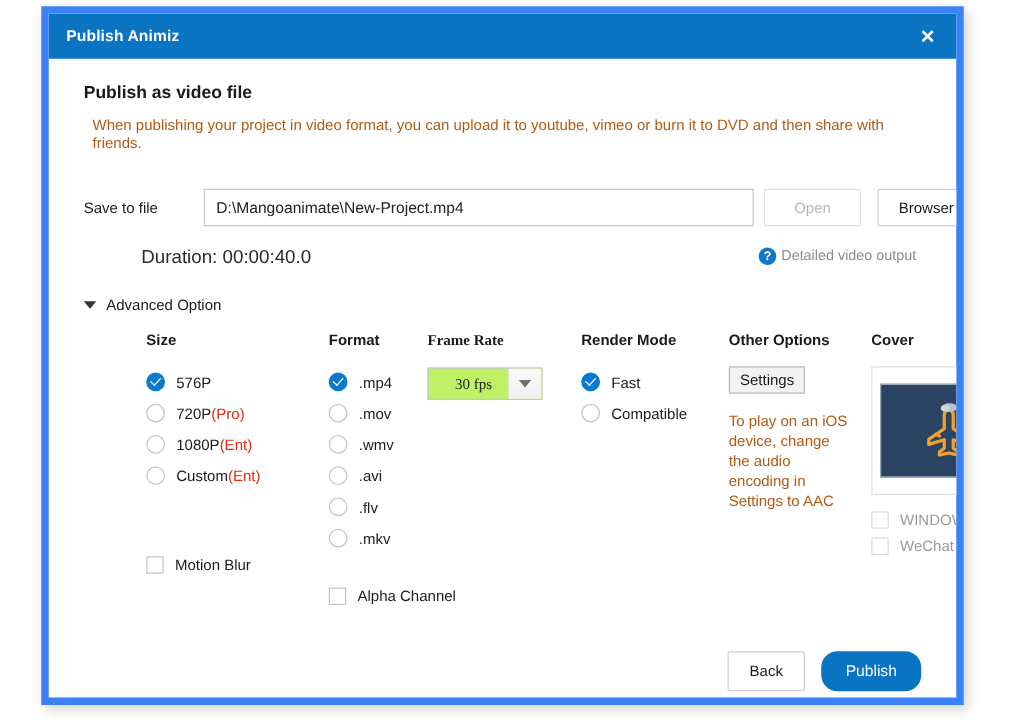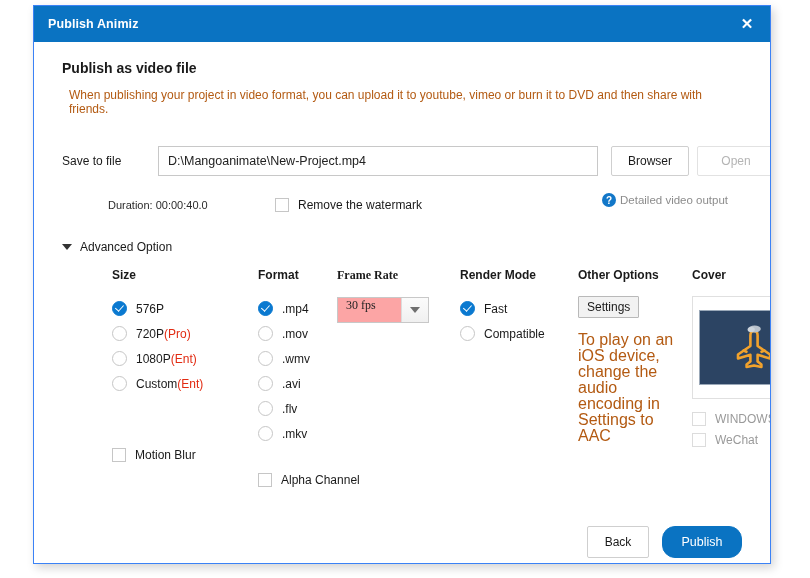--- a/index.html
+++ b/index.html
@@ -16,21 +16,21 @@
   }
 
   
   #dialog {
     position: absolute;
     left: 33px;
     top: 5px;
     width: 738px;
     height: 559px;
     background: #ffffff;
-    border: 1px solid #3b82f6;
+    border: 6px solid #3b82f6;
     box-shadow: 3px 4px 9px rgba(0,0,0,0.17);
     box-sizing: border-box;
     overflow: hidden;
   }
 
   #titlebar {
     height: 36px;
     background: #0a73c2;
     color: #ffffff;
     display: flex;
@@ -124,21 +124,21 @@
   #open-button { margin-left: 8px; }
 
   
   .dur-row {
     display: flex;
     align-items: center;
     margin-top: 16px;
     position: relative;
   }
   .duration-text {
-    font-size: 11px;
+    font-size: 15px;
     color: #2b2b2b;
     width: 167px;
     flex: 0 0 auto;
     padding-left: 46px;
   }
   .detail-link {
     position: absolute;
     left: 540px;
     top: 1px;
     display: flex;
@@ -234,24 +234,26 @@
   .opt-label { font-size: 12px; color: #1a1a1a; }
   .opt-label.dim { color: #9a9a9a; }
   .tag-pro { color: #e22b12; }
 
   
   .select {
     position: relative;
     width: 92px;
     height: 26px;
     border: 1px solid #c8c8c8;
-    background: #fca5a5;
-    box-sizing: border-box;
-    display: flex;
-    cursor: pointer;
+    background: #bef264;
+    box-sizing: border-box;
+    display: flex;
+    align-items: center;
+    cursor: pointer;
+    padding-left: 13px;
   }
   .select .val {
     font-size: 12px;
     color: #222;
     padding-left: 8px;
     flex: 1 1 auto;
   }
   .select .arrowbox {
     width: 26px;
     height: 100%;
@@ -276,21 +278,21 @@
     background: #f2f2f2;
     border: 1px solid #b9b9b9;
     color: #1a1a1a;
     padding: 3px 8px;
     cursor: pointer;
     border-radius: 1px;
     text-align: right;
   }
   #ios-note {
     margin-top: 14px;
-    font-size: 16px;
+    font-size: 12px;
     color: #b35a12;
     width: 100px;
     line-height: 16px;
   }
 
   
   #cover-box {
     width: 122px;
     height: 103px;
     background: #ffffff;
@@ -347,30 +349,26 @@
   </div>
 
   <div id="dlgbody">
 
     <div class="heading">Publish as video file</div>
     <div class="subheading">When publishing your project in video format, you can upload it to youtube, vimeo or burn it to DVD and then share with friends.</div>
 
     <div class="file-row">
       <span class="file-label">Save to file</span>
       <input class="path-input" type="text" value="D:\Mangoanimate\New-Project.mp4" style="">
+      <button class="btn disabled" id="open-button">Open</button>
       <button class="btn" id="browser-button">Browser</button>
-      <button class="btn disabled" id="open-button">Open</button>
     </div>
 
     <div class="dur-row">
       <span class="duration-text">Duration: 00:00:40.0</span>
-      <div class="opt">
-        <span class="cbox"></span>
-        <span class="opt-label">Remove the watermark</span>
-      </div>
       <div class="detail-link">
         <span class="qmark">?</span>
         <span class="txt">Detailed video output</span>
       </div>
     </div>
 
     <div class="adv-row">
       <span class="caret"></span>
       <span class="adv-label">Advanced Option</span>
     </div>

